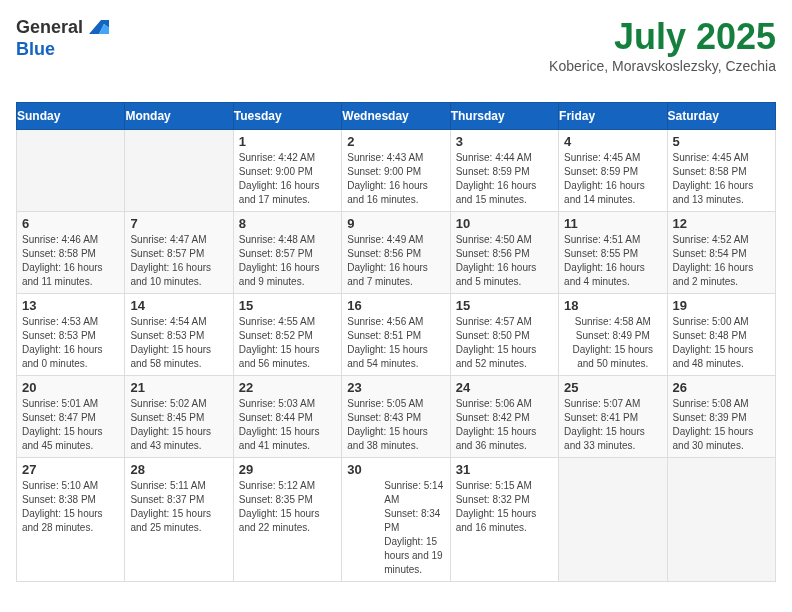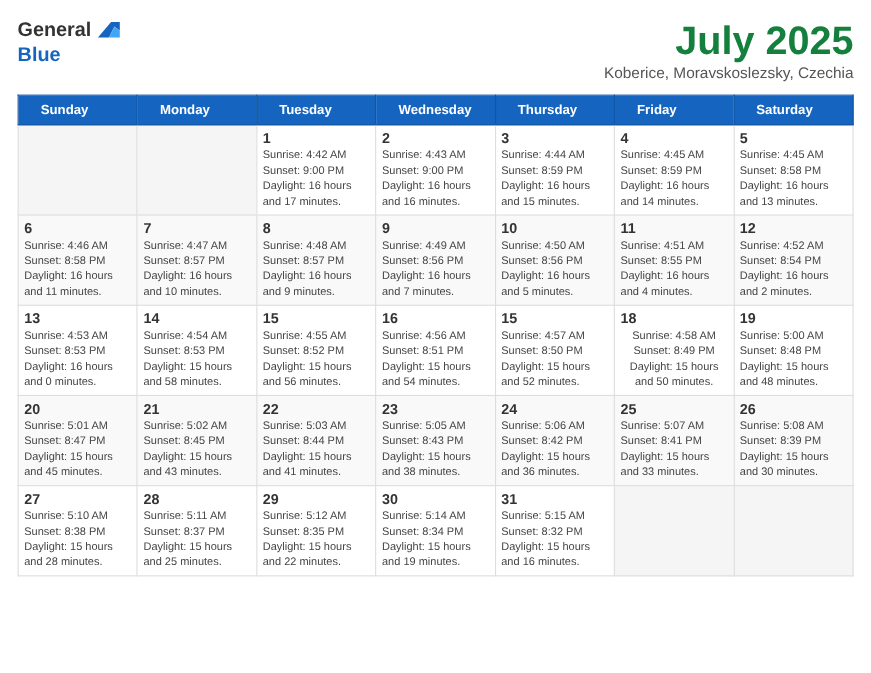--- a/index.html
+++ b/index.html
@@ -7,21 +7,21 @@
       font-family: Arial, sans-serif;
       background: #fff;
       width: 792px;
       min-height: 612px;
       padding: 16px;
     }
     .header {
       display: flex;
       justify-content: space-between;
       align-items: flex-start;
-      margin-bottom: 12px;
+      margin-bottom: 28px;
     }
     .logo {
       display: flex;
       align-items: center;
     }
     .logo-text {
       display: flex;
       flex-direction: column;
       line-height: 1.1;
     }
@@ -55,21 +55,21 @@
     .calendar {
       width: 100%;
       border-collapse: collapse;
       border: 1px solid #ccc;
     }
     .calendar th {
       background: #1565c0;
       color: #fff;
       font-size: 12px;
       font-weight: bold;
-      padding: 6px 20px;
+      padding: 6px 0;
       text-align: left;
       border: 1px solid #1255a0;
     }
     .calendar td {
       vertical-align: top;
       border: 1px solid #ddd;
       padding: 4px 5px;
       font-size: 10px;
       color: #333;
       width: 108px;
@@ -310,21 +310,21 @@
 Daylight: 15 hours and 25 minutes.</div>
         </td>
         <td>
           <span class="day-number">29</span>
           <div class="day-info" style="white-space: pre-line;">Sunrise: 5:12 AM
 Sunset: 8:35 PM
 Daylight: 15 hours and 22 minutes.</div>
         </td>
         <td>
           <span class="day-number">30</span>
-          <div class="day-info" style="white-space: pre-line;">Sunrise: 5:14 AM
+          <div class="day-info" style="white-space: pre-line; margin-left: 37px;">Sunrise: 5:14 AM
 Sunset: 8:34 PM
 Daylight: 15 hours and 19 minutes.</div>
         </td>
         <td>
           <span class="day-number">31</span>
           <div class="day-info" style="white-space: pre-line;">Sunrise: 5:15 AM
 Sunset: 8:32 PM
 Daylight: 15 hours and 16 minutes.</div>
         </td>
         <td class="empty"></td>

